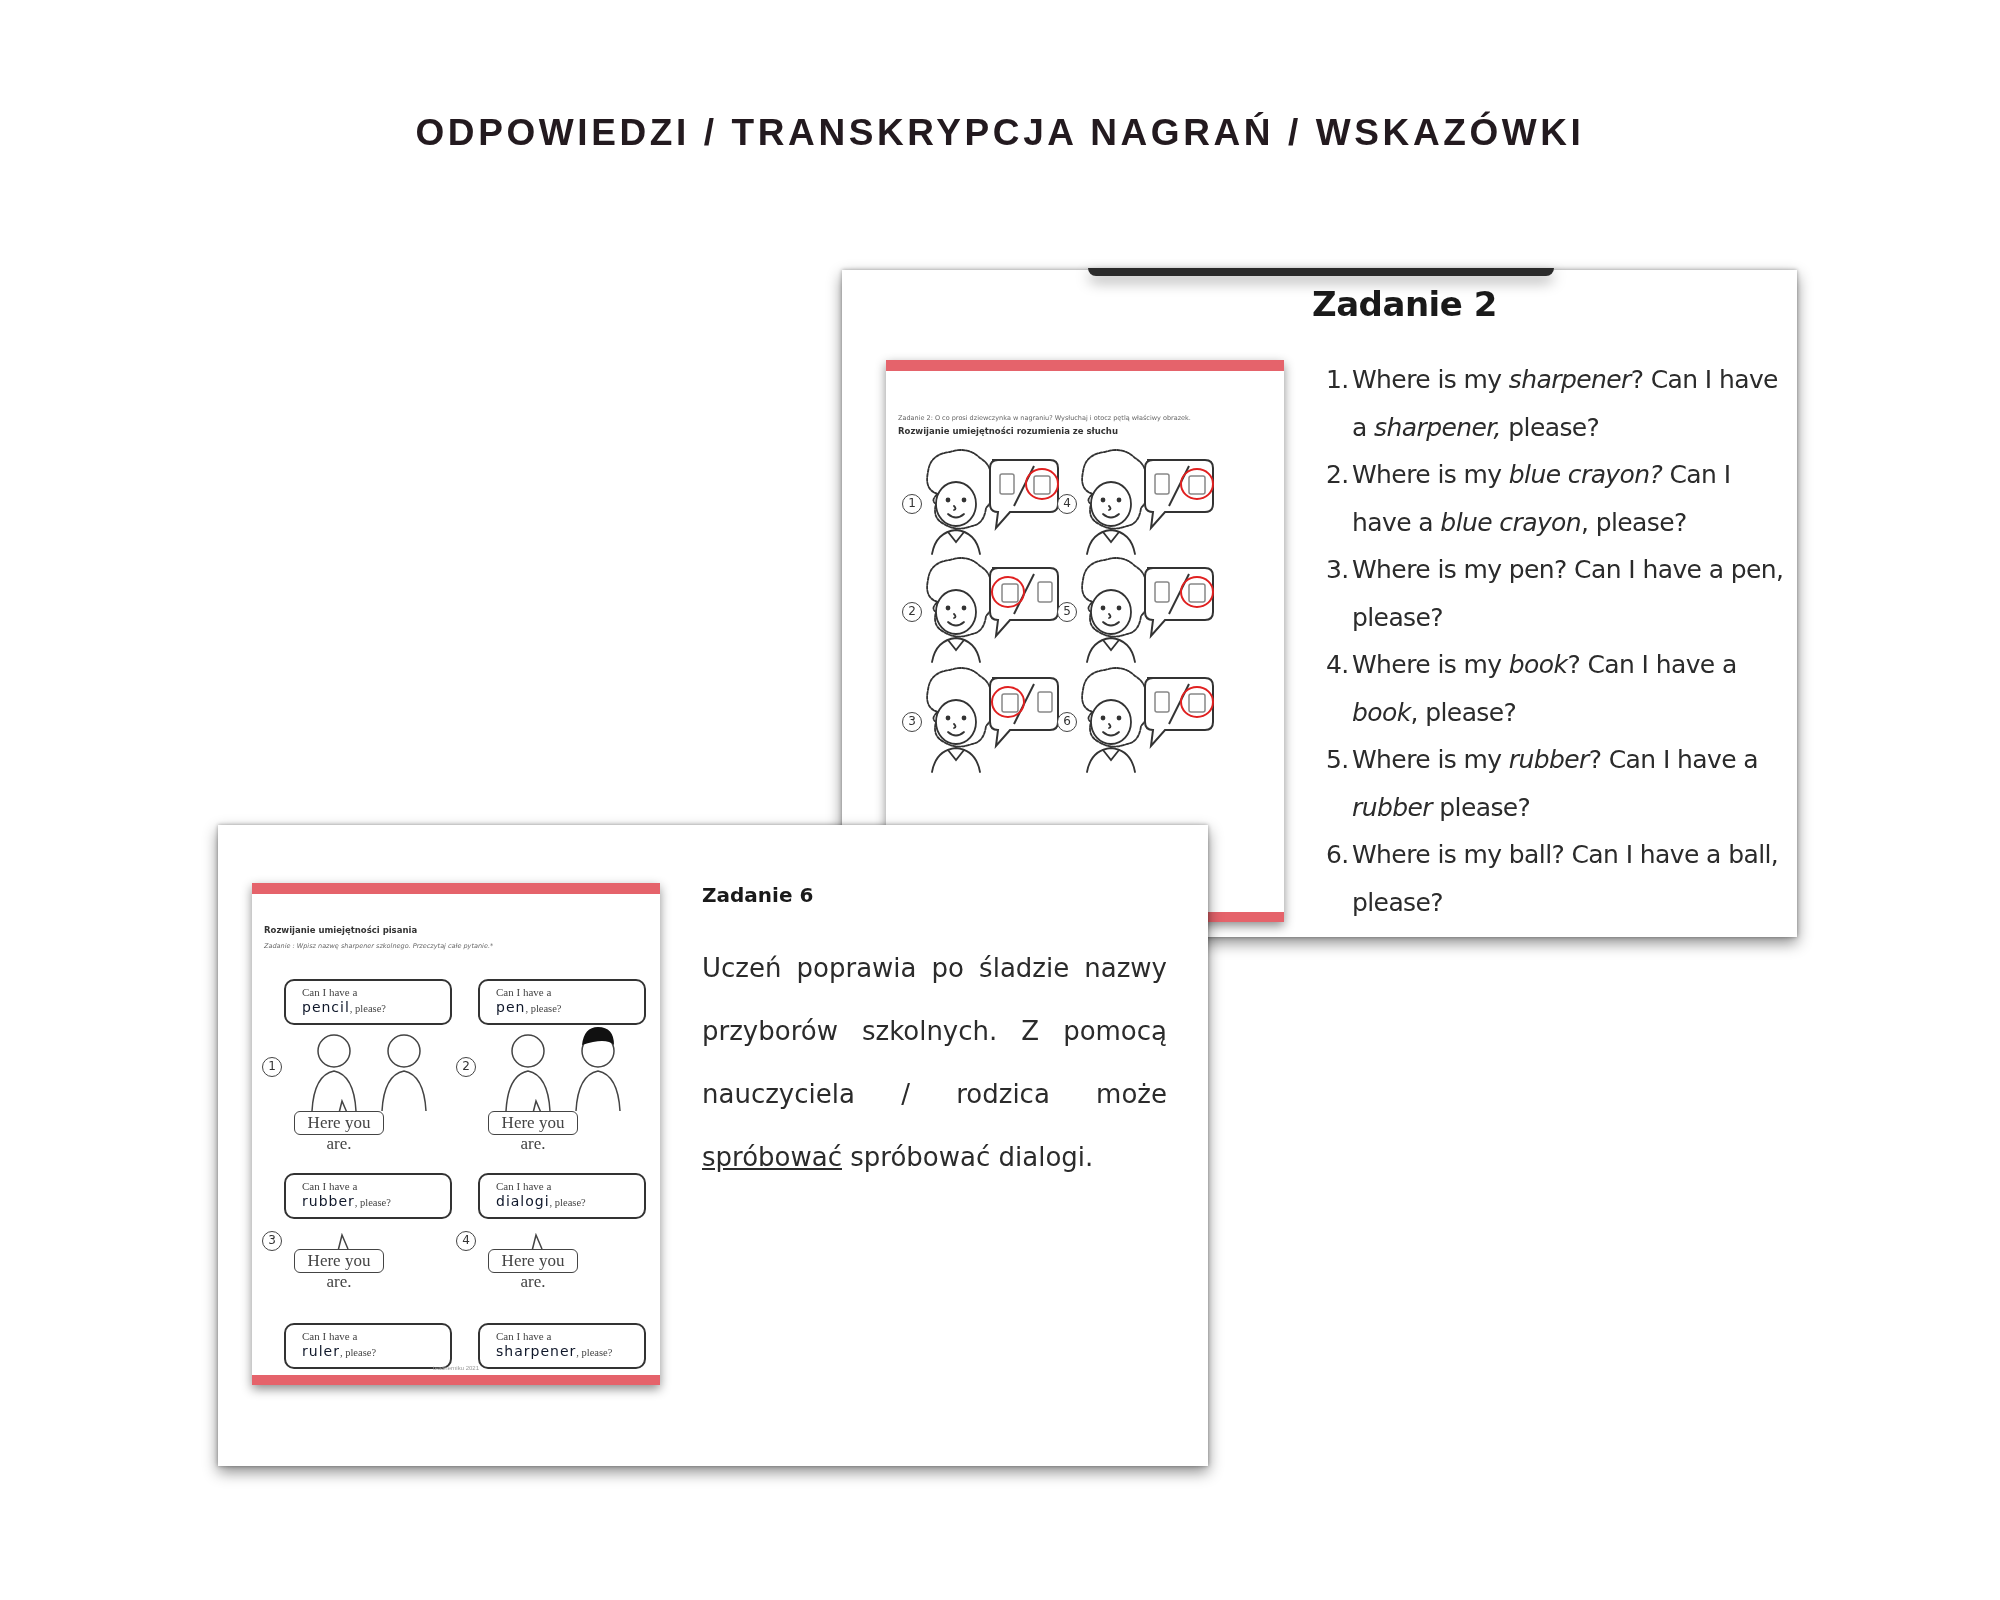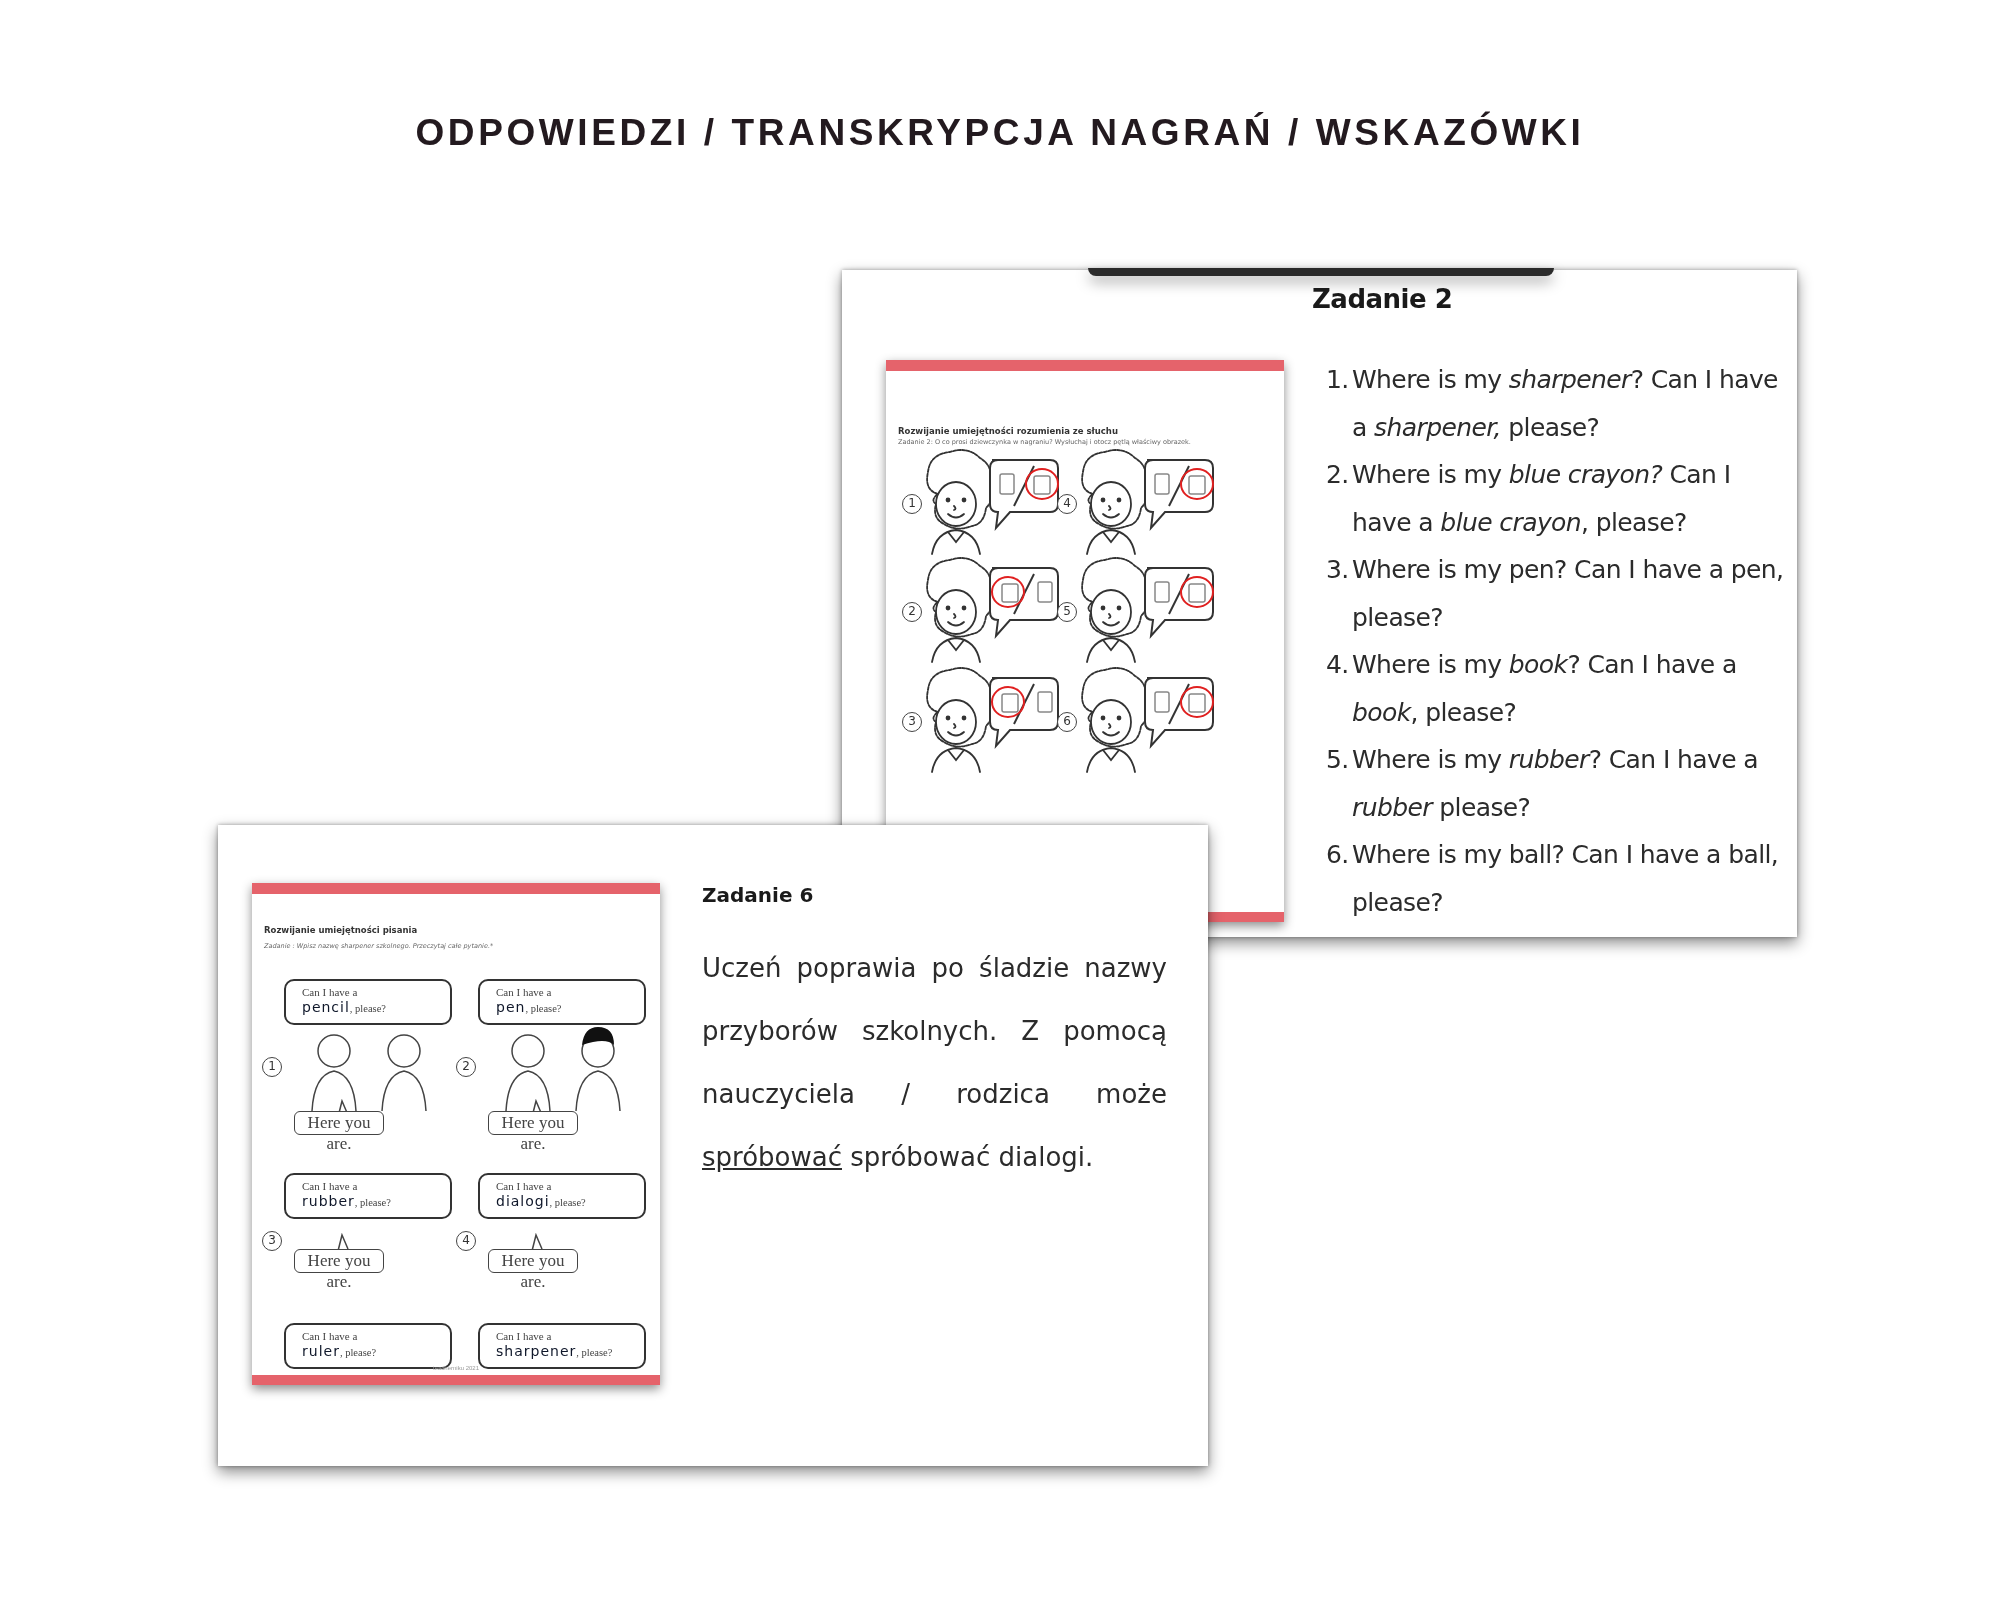--- a/index.html
+++ b/index.html
@@ -23,42 +23,42 @@
   .dark-bar {
     position: absolute; left: 246px; top: -2px; width: 466px; height: 8px;
     background: #2b2b2b; border-radius: 0 0 10px 10px;
     box-shadow: 0 6px 14px rgba(0,0,0,0.35);
   }
 
   .card-heading {
     position: absolute; font-family: "DejaVu Sans", sans-serif; font-weight: bold;
     color: #1a1a1a;
   }
-  .card-a .card-heading { left: 470px; top: 14px; font-size: 26px; letter-spacing: -0.5px; }
+  .card-a .card-heading { left: 470px; top: 14px; font-size: 34px; letter-spacing: -0.5px; }
   .card-b .card-heading { left: 484px; top: 58px; font-size: 20px; }
 
   
   .sheet {
     position: absolute; background: #fff; overflow: hidden;
     box-shadow: 0 4px 10px rgba(0,0,0,0.45);
   }
   .sheet-a { left: 44px; top: 90px; width: 398px; height: 562px; }
   .sheet-b { left: 34px; top: 50px; width: 408px; height: 502px; margin-top: 8px; }
   .sheet .top-stripe { position: absolute; left: 0; top: 0; right: 0; height: 11px; background: #e5636b; }
   .sheet .bottom-stripe { position: absolute; left: 0; bottom: 0; right: 0; height: 10px; background: #e5636b; }
   .sheet-title {
     position: absolute; left: 12px; font-family: "DejaVu Sans", sans-serif;
     font-weight: bold; font-size: 8.5px; color: #333; white-space: nowrap;
   }
   .sheet-sub {
     position: absolute; left: 12px; font-family: "DejaVu Sans", sans-serif;
     font-size: 6.5px; color: #666; white-space: nowrap;
   }
   .sheet-a .sheet-title { top: 38px; margin-top: 28px; }
-  .sheet-a .sheet-sub { top: 54px; margin-top: 24px; }
+  .sheet-a .sheet-sub { top: 54px; }
   .sheet-b .sheet-title { top: 42px; }
   .sheet-b .sheet-sub { top: 59px; font-style: italic; }
   .sheet-footer {
     position: absolute; left: 0; right: 0; bottom: 14px; text-align: center;
     font-size: 6px; color: #999;
   }
 
   
   .girl-tile { position: absolute; width: 190px; height: 130px; }
   .girl-tile svg { position: absolute; left: 0; top: 0; }

